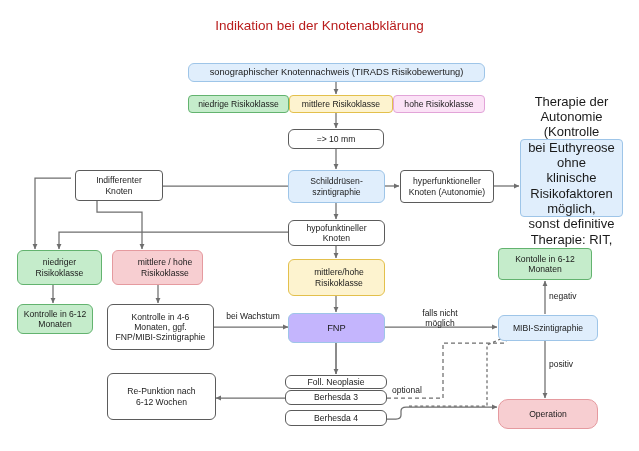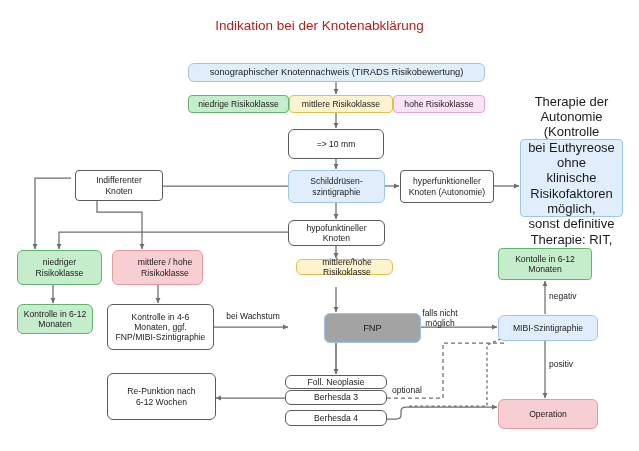--- a/index.html
+++ b/index.html
@@ -52,21 +52,21 @@
     font-size: 13.5px;
     color: #b91c1c;
   }
   
   .c-blue   { background:#e0eefc; border-color:#9ec5e8; }
   .c-green  { background:#c5eccb; border-color:#63b36f; }
   .c-yellow { background:#fdf3cf; border-color:#e3c04c; }
   .c-pink   { background:#fbe2f6; border-color:#e2a4d8; }
   .c-red    { background:#f7ced1; border-color:#e59a9f; }
   .c-white  { background:#ffffff; border-color:#5b5b5b; }
-  .c-lblue  { background:#a3a3a3; border-color:#9ec5e8;margin-left:36px; }
+  .c-lblue  { background:#c4b5fd; border-color:#9ec5e8; }
 
   .elabel {
     position: absolute;
     font-size: 8.5px;
     color: #202020;
     text-align: center;
     line-height: 1.15;
     z-index: 3;
     background: transparent;
     white-space: pre-line;
@@ -142,21 +142,21 @@
   </svg>
 
   <div class="node rounded c-blue fs11" style="left:188px; top:63px; width:297px; height:19px;">sonographischer Knotennachweis (TIRADS Risikobewertung)</div>
 
   <div class="node sq c-green fs10" style="left:188px; top:95px; width:101px; height:18px;">niedrige Risikoklasse</div>
 
   <div class="node sq c-yellow fs10" style="left:289px; top:95px; width:104px; height:18px;">mittlere Risikoklasse</div>
 
   <div class="node sq c-pink fs10" style="left:393px; top:95px; width:92px; height:18px;">hohe Risikoklasse</div>
 
-  <div class="node rounded c-white fs10" style="left:288px; top:129px; width:96px; height:30px;">=&gt; 10 mm</div>
+  <div class="node rounded c-white fs10" style="left:288px; top:129px; width:96px; height:20px;">=&gt; 10 mm</div>
 
   <div class="node rounded c-blue fs10" style="left:288px; top:170px; width:97px; height:33px; white-space:pre-line;">Schilddrüsen-
 szintigraphie</div>
 
   <div class="node sq c-white fs10" style="left:59px; top:170px; width:88px; height:31px; white-space:pre-line;margin-left:16px;">Indifferenter
 Knoten</div>
 
   <div class="node sq c-white fs10" style="left:400px; top:170px; width:94px; height:33px; white-space:pre-line;">hyperfunktioneller
 Knoten (Autonomie)</div>
 
@@ -170,21 +170,21 @@
 
   <div class="node rounded c-white fs10" style="left:288px; top:220px; width:97px; height:26px; white-space:pre-line;">hypofunktineller
 Knoten</div>
 
   <div class="node rounded c-green fs10" style="left:17px; top:250px; width:85px; height:35px; white-space:pre-line;">niedriger
 Risikoklasse</div>
 
   <div class="node rounded c-red fs10" style="left:112px; top:250px; width:91px; height:35px; white-space:pre-line;padding-left:18px;">mittlere / hohe
 Risikoklasse</div>
 
-  <div class="node rounded c-yellow fs10" style="left:296px; top:259px; width:97px; height:16px; white-space:pre-line;padding-left:8px;">mittlere/hohe
+  <div class="node rounded c-yellow fs10" style="left:288px; top:259px; width:97px; height:37px; white-space:pre-line;padding-left:8px;">mittlere/hohe
 Risikoklasse</div>
 
   <div class="node rounded c-green fs10" style="left:17px; top:304px; width:76px; height:30px; white-space:pre-line;">Kontrolle in 6-12
 Monaten</div>
 
   <div class="node rounded c-white fs10" style="left:107px; top:304px; width:107px; height:46px; white-space:pre-line;">Kontrolle in 4-6
 Monaten, ggf.
 FNP/MIBI-Szintigraphie</div>
 
   <div class="node rounded c-lblue fs11" style="left:288px; top:313px; width:97px; height:30px;">FNP</div>
@@ -196,21 +196,21 @@
 
   <div class="node rounded c-white fs10" style="left:285px; top:375px; width:102px; height:14px;">Foll. Neoplasie</div>
 
   <div class="node rounded c-white fs10" style="left:285px; top:390px; width:102px; height:15px;">Berhesda 3</div>
 
   <div class="node rounded c-white fs10" style="left:285px; top:410px; width:102px; height:16px;">Berhesda 4</div>
 
   <div class="node rounded c-white fs10" style="left:107px; top:373px; width:109px; height:47px; white-space:pre-line;">Re-Punktion nach
 6-12 Wochen</div>
 
-  <div class="node rounded c-red fs10" style="left:498px; top:399px; width:100px; height:30px;">Operation</div>
+  <div class="node rounded c-red fs10" style="left:498px; top:399px; width:100px; height:30px;border-radius:10px;">Operation</div>
 
   <div class="elabel" style="left:216px; top:312px; width:74px;">bei Wachstum</div>
 
   <div class="elabel" style="left:409px; top:309px; width:62px;">falls nicht
 möglich</div>
 
   <div class="elabel" style="left:549px; top:292px; width:46px; text-align:left;">negativ</div>
 
   <div class="elabel" style="left:549px; top:360px; width:46px; text-align:left;">positiv</div>
 

